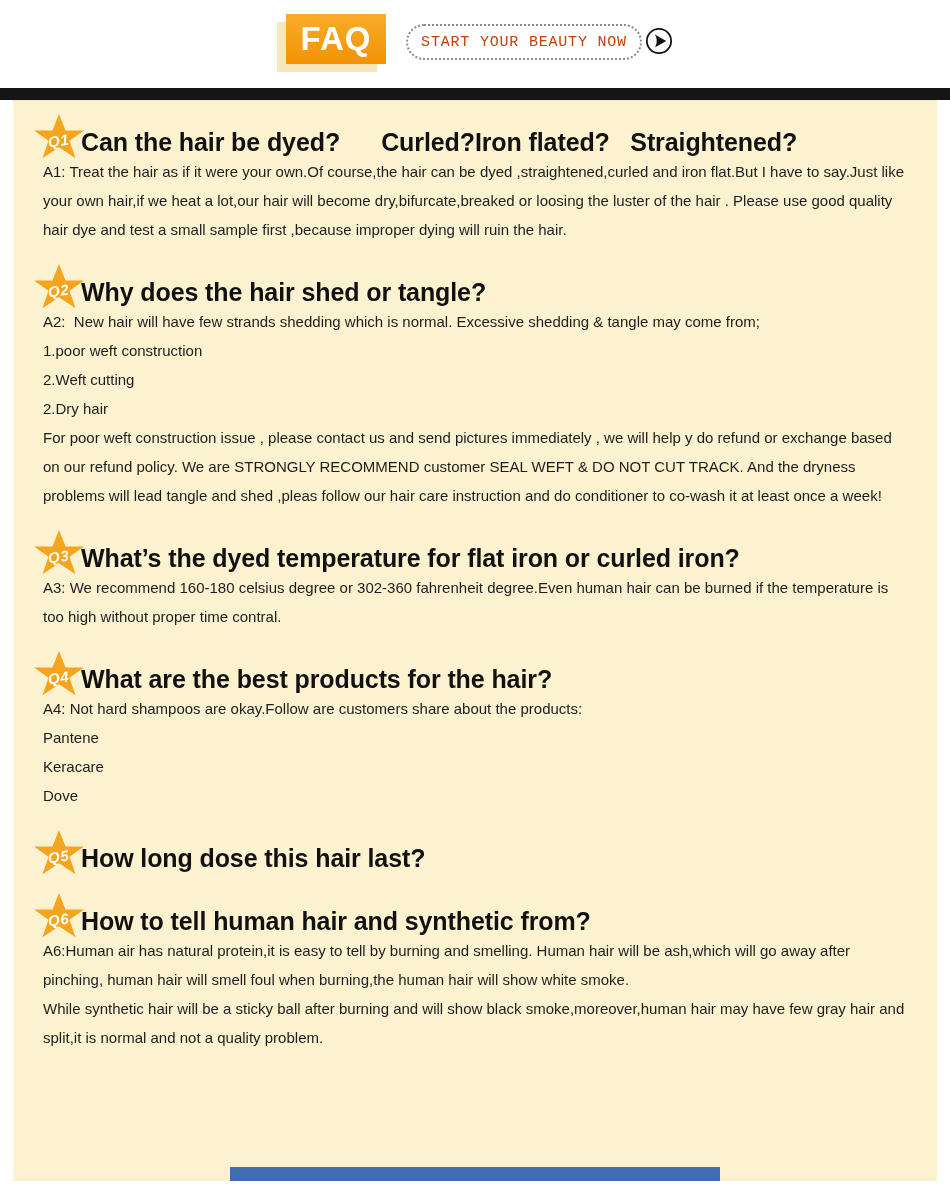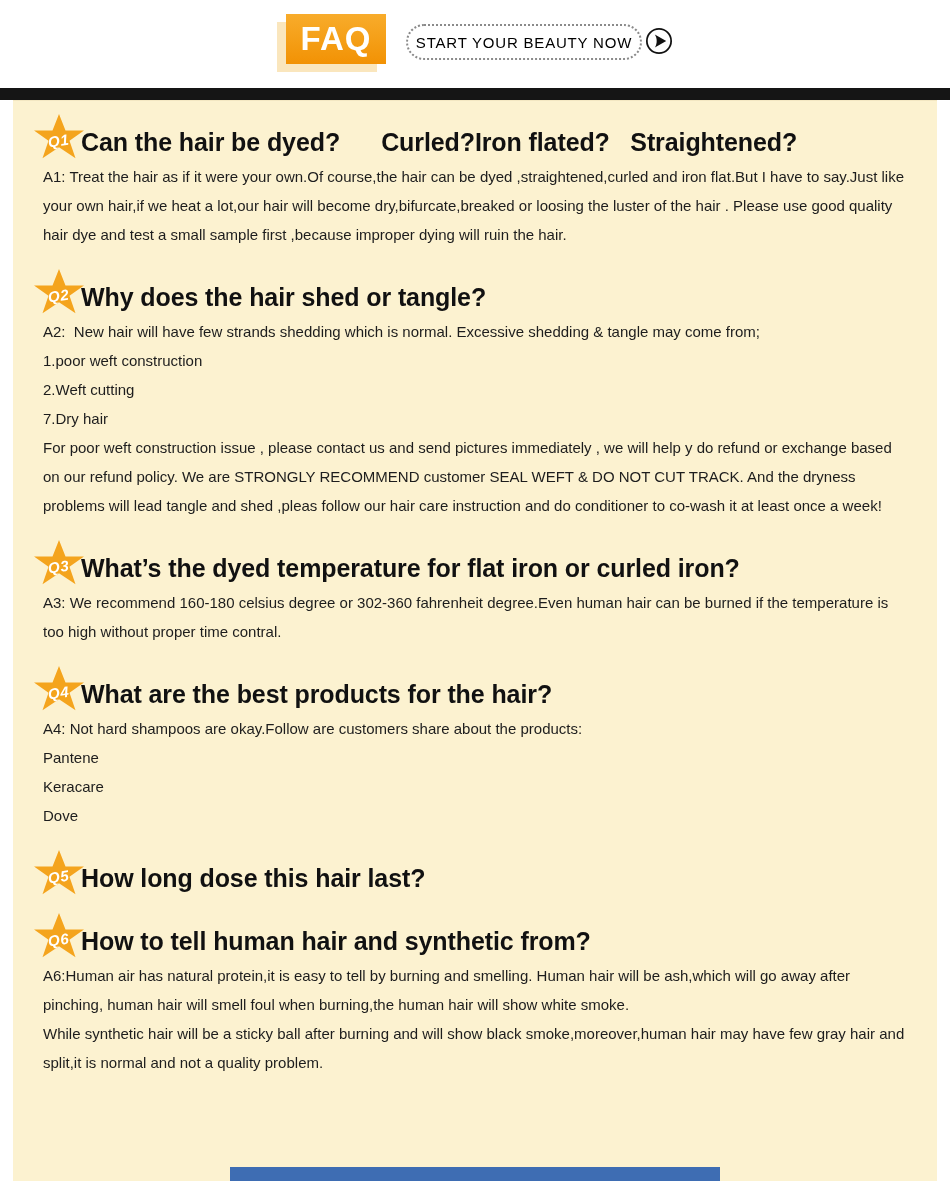--- a/index.html
+++ b/index.html
@@ -14,21 +14,21 @@
     background:linear-gradient(180deg, var(--accent-orange-light), var(--accent-orange));
     box-shadow:-9px 8px 0 0 var(--button-shadow);
     display:flex; align-items:center; justify-content:center; cursor:pointer;
   }
   .faq-btn span { color:#fff; font-size:33px; font-weight:bold; letter-spacing:1px; }
   .cta-pill {
     position:absolute; left:406px; top:24px; width:232px; height:32px;
     border:2px dotted #8a8a8a; border-radius:18px; background:#fff;
     display:flex; align-items:center; justify-content:center; cursor:pointer;
   }
-  .cta-pill span { color:#000000; font-size:15px; letter-spacing:0.8px; white-space:nowrap; }
+  .cta-pill span { color:#c2410c; font-size:15px; letter-spacing:0.8px; white-space:nowrap;font-family:Liberation Mono, monospace; }
   .play-btn {
     position:absolute; left:645px; top:27px; width:28px; height:28px; cursor:pointer;
     display:flex; align-items:center; justify-content:center;
   }
   .black-bar { height:12px; width:100%; background:var(--divider-black); }
   .panel {
     margin-left:13px; width:864px; height:1054px; overflow:hidden;
     padding:26px 30px 0 30px; background:var(--panel-bg);
     border-top:1px solid #f3e7c2;
   }
@@ -42,21 +42,21 @@
     display:flex; align-items:center; justify-content:center;
   }
   .star-label {
     color:#fff; font-weight:bold; font-style:italic; font-size:15px;
     transform:rotate(-8deg); margin-top:5px; letter-spacing:0.5px;
   }
   .q-title {
     margin:0; font-size:25px; font-weight:bold; color:#111;
     white-space:pre-wrap; letter-spacing:-0.1px;
   }
-  .answers { margin-top:5px; }
+  .answers { }
   .ans {
     margin:0; font-size:15px; line-height:29px; color:var(--text);
     white-space:pre-wrap; max-width:864px;
   }
   .blue-bar {
     position:relative; width:490px; height:14px; margin:-14px auto 0;
     background:var(--footer-blue);
   }
 </style>
 </head>
@@ -99,21 +99,21 @@
     <div class="q-head">
       <span class="star">
         <span class="star-label">Q2</span>
       </span>
       <h2 class="q-title">Why does the hair shed or tangle?</h2>
     </div>
     <div class="answers">
             <p class="ans">A2:  New hair will have few strands shedding which is normal. Excessive shedding &amp; tangle may come from;</p>
             <p class="ans">1.poor weft construction</p>
             <p class="ans">2.Weft cutting</p>
-            <p class="ans">7.Dry hair</p>
+            <p class="ans">2.Dry hair</p>
             <p class="ans">For poor weft construction issue , please contact us and send pictures immediately , we will help y do refund or exchange based on our refund policy. We are STRONGLY RECOMMEND customer SEAL WEFT &amp; DO NOT CUT TRACK. And the dryness problems will lead tangle and shed ,pleas follow our hair care instruction and do conditioner to co-wash it at least once a week!</p>
           </div>
   </section>
 
   <section class="qa">
     <div class="q-head">
       <span class="star">
         <span class="star-label">Q3</span>
       </span>
       <h2 class="q-title">What’s the dyed temperature for flat iron or curled iron?</h2>

